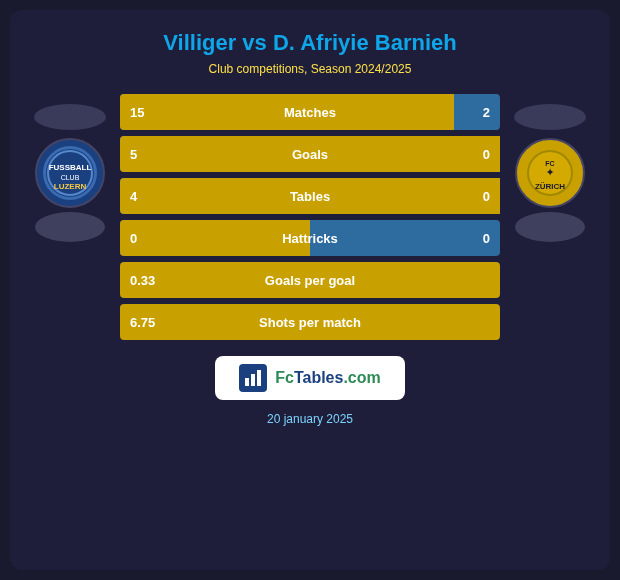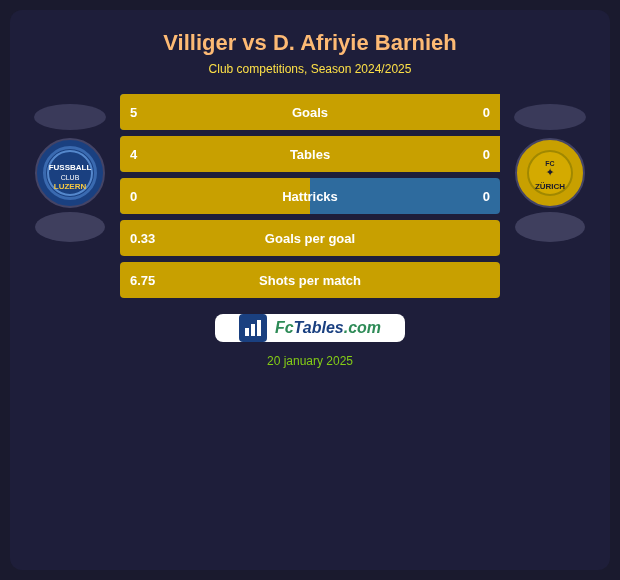--- a/index.html
+++ b/index.html
@@ -21,21 +21,21 @@
       background: #1e1e3a;
       border-radius: 12px;
       overflow: hidden;
       display: flex;
       flex-direction: column;
       align-items: center;
       padding: 20px 20px 16px 20px;
     }
 
     .title {
-      color: #fdba74;
+      color: #0ea5e9;
       font-size: 22px;
       font-weight: bold;
       text-align: center;
       margin-bottom: 6px;
     }
 
     .subtitle {
       color: #fde047;
       font-size: 12px;
       text-align: center;
@@ -168,25 +168,24 @@
 
     
     .stat-row-single .stat-bar-bg {
       background: #c8a000;
     }
 
     .fctables-logo {
       margin-top: 16px;
       background: #fff;
       border-radius: 8px;
-      padding: 0 24px;
+      padding: 8px 24px;
       display: flex;
       align-items: center;
       gap: 8px;
-      font-style: italic;
     }
 
     .fctables-icon {
       width: 28px;
       height: 28px;
       background: #1a4080;
       border-radius: 4px;
       display: flex;
       align-items: center;
       justify-content: center;
@@ -201,21 +200,21 @@
       font-size: 16px;
       font-weight: bold;
       color: #1a4080;
     }
 
     .fctables-text span {
       color: #2e8b57;
     }
 
     .date-label {
-      color: #84cc16;
+      color: #7dd3fc;
       font-size: 12px;
       margin-top: 12px;
     }
 
     .logo-blob-top {
       width: 72px;
       height: 26px;
       background: #3a3a5a;
       border-radius: 50%;
       margin-bottom: 4px;
@@ -242,20 +241,27 @@
             <text x="23" y="30" text-anchor="middle" fill="white" font-size="7">CLUB</text>
             <text x="23" y="39" text-anchor="middle" fill="#f5c842" font-size="8" font-weight="bold">LUZERN</text>
           </svg>
         </div>
       </div>
       <div class="logo-blob"></div>
     </div>
 
     <div class="stats-area">
 
+      <div class="stat-row">
+        <div class="stat-bar-bg"></div>
+        <div class="stat-bar-fill-left" style="width:88%"></div>
+        <span class="stat-value-left">15</span>
+        <span class="stat-label">Matches</span>
+        <span class="stat-value-right">2</span>
+      </div>
 
       <div class="stat-row">
         <div class="stat-bar-bg"></div>
         <div class="stat-bar-fill-left" style="width:100%"></div>
         <span class="stat-value-left">5</span>
         <span class="stat-label">Goals</span>
         <span class="stat-value-right">0</span>
       </div>
 
       <div class="stat-row">

